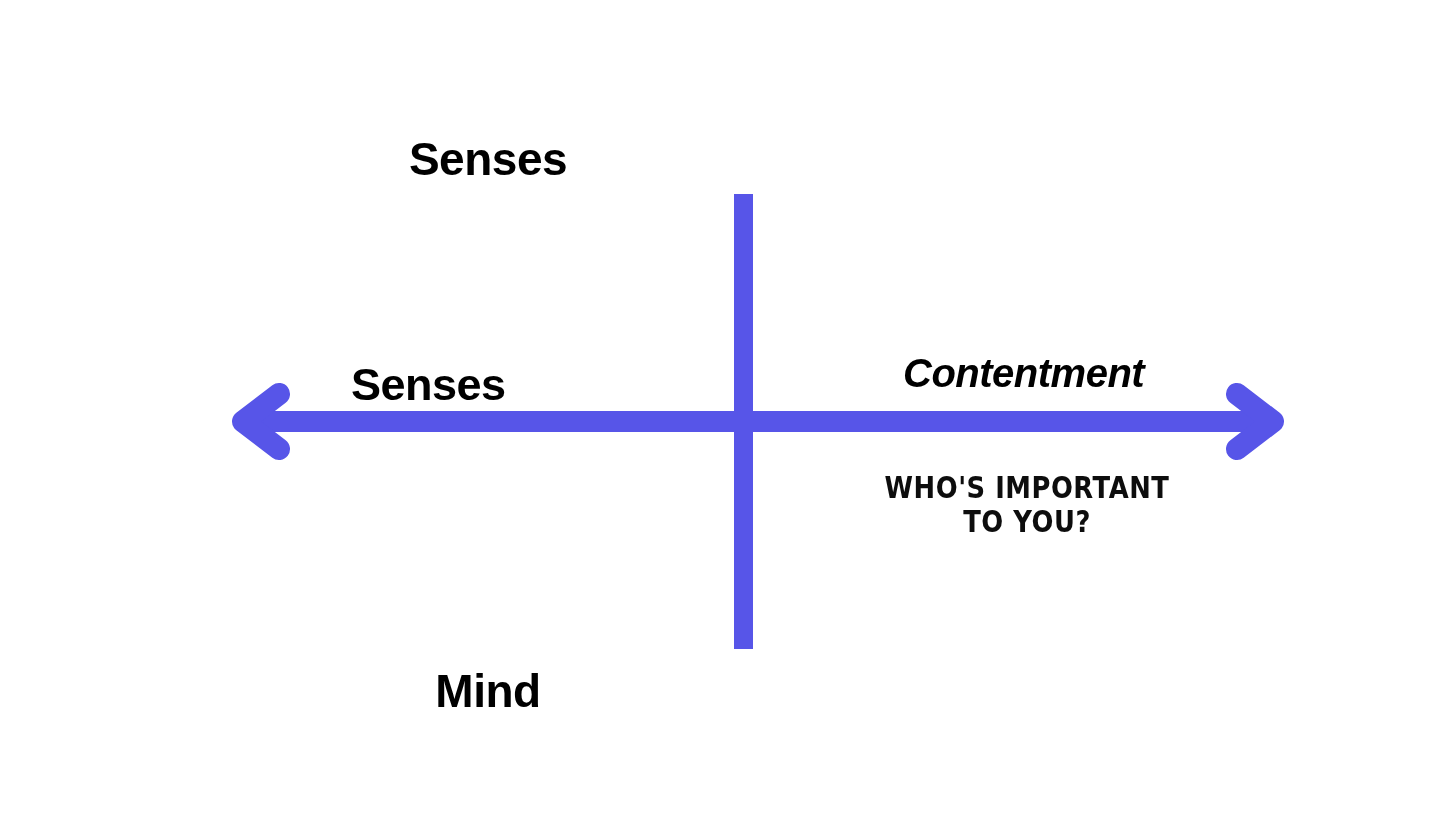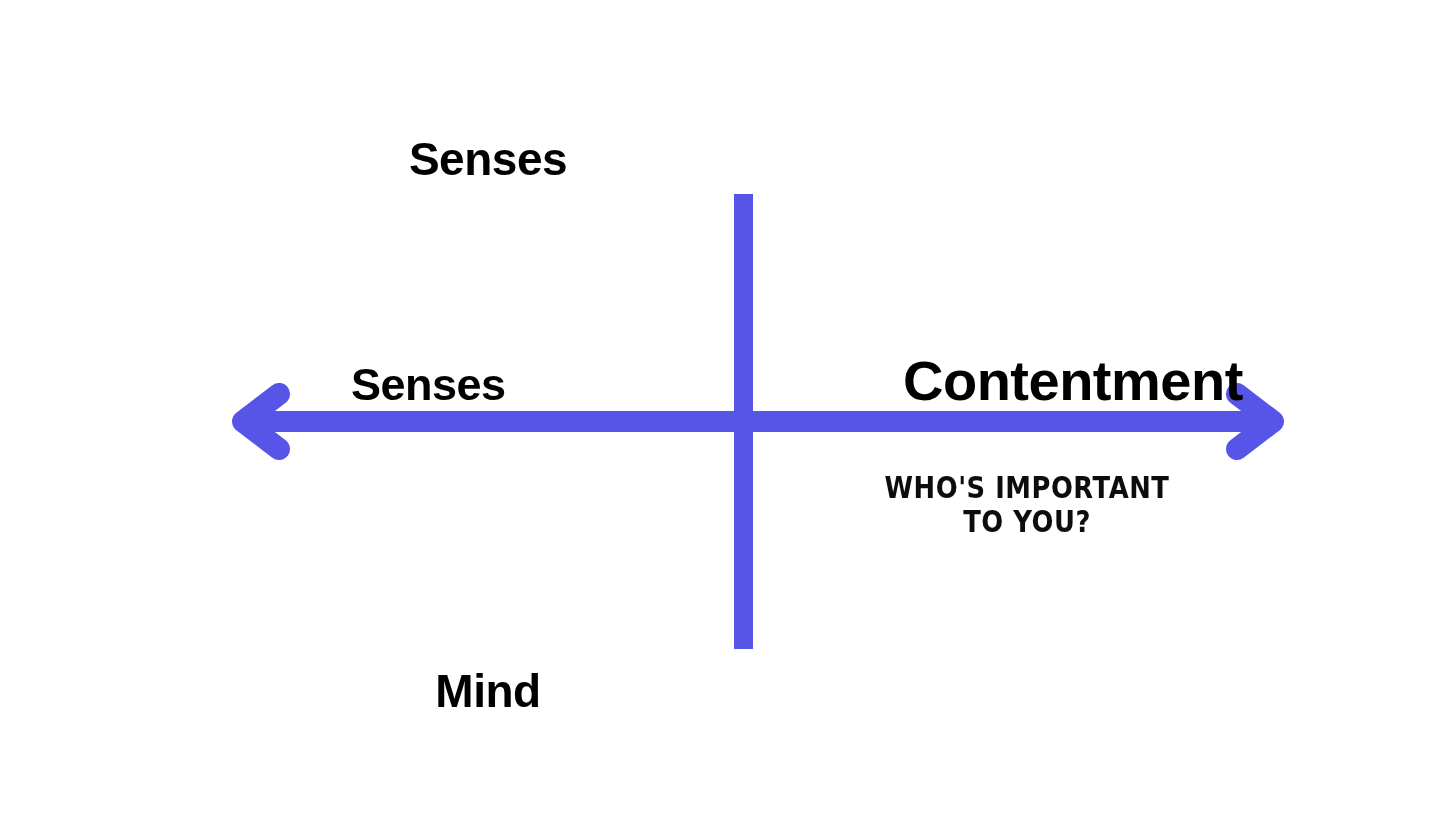--- a/index.html
+++ b/index.html
@@ -68,21 +68,22 @@
   #label-relief {
     left: 351px;
     top: 362px;
     font-size: 45px;
   }
 
   
   #label-contentment {
     left: 903px;
     top: 353px;
-    font-size: 56px;
+    font-size: 40px;
+    font-style: italic;
   }
 
   
   #caption-question {
     position: absolute;
     left: 812px;
     top: 471px;
     width: 430px;
     text-align: center;
     color: #0d0d0d;

